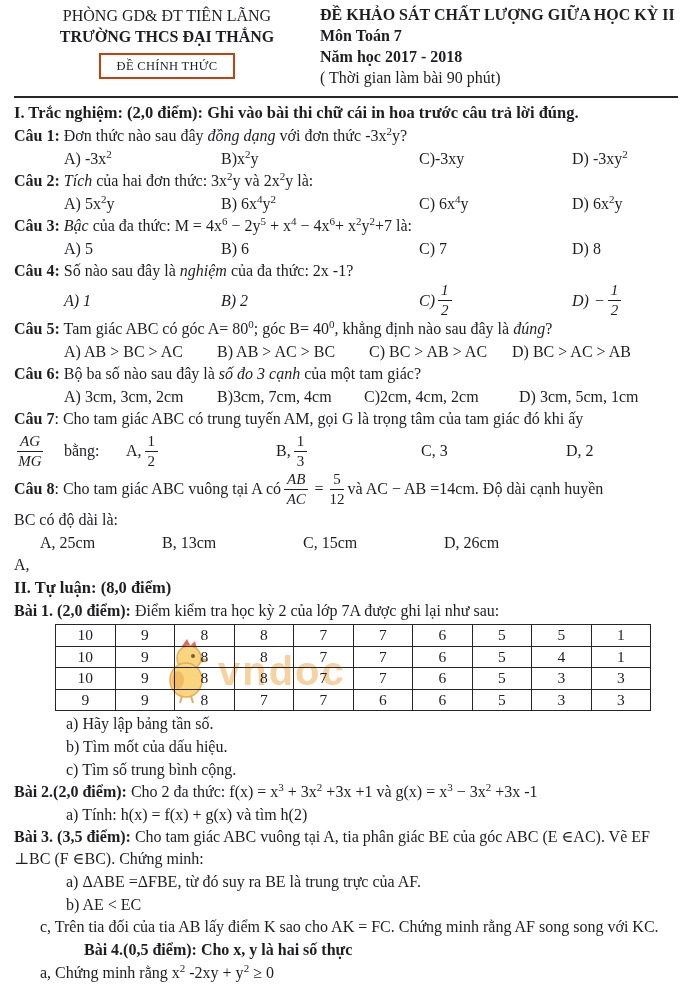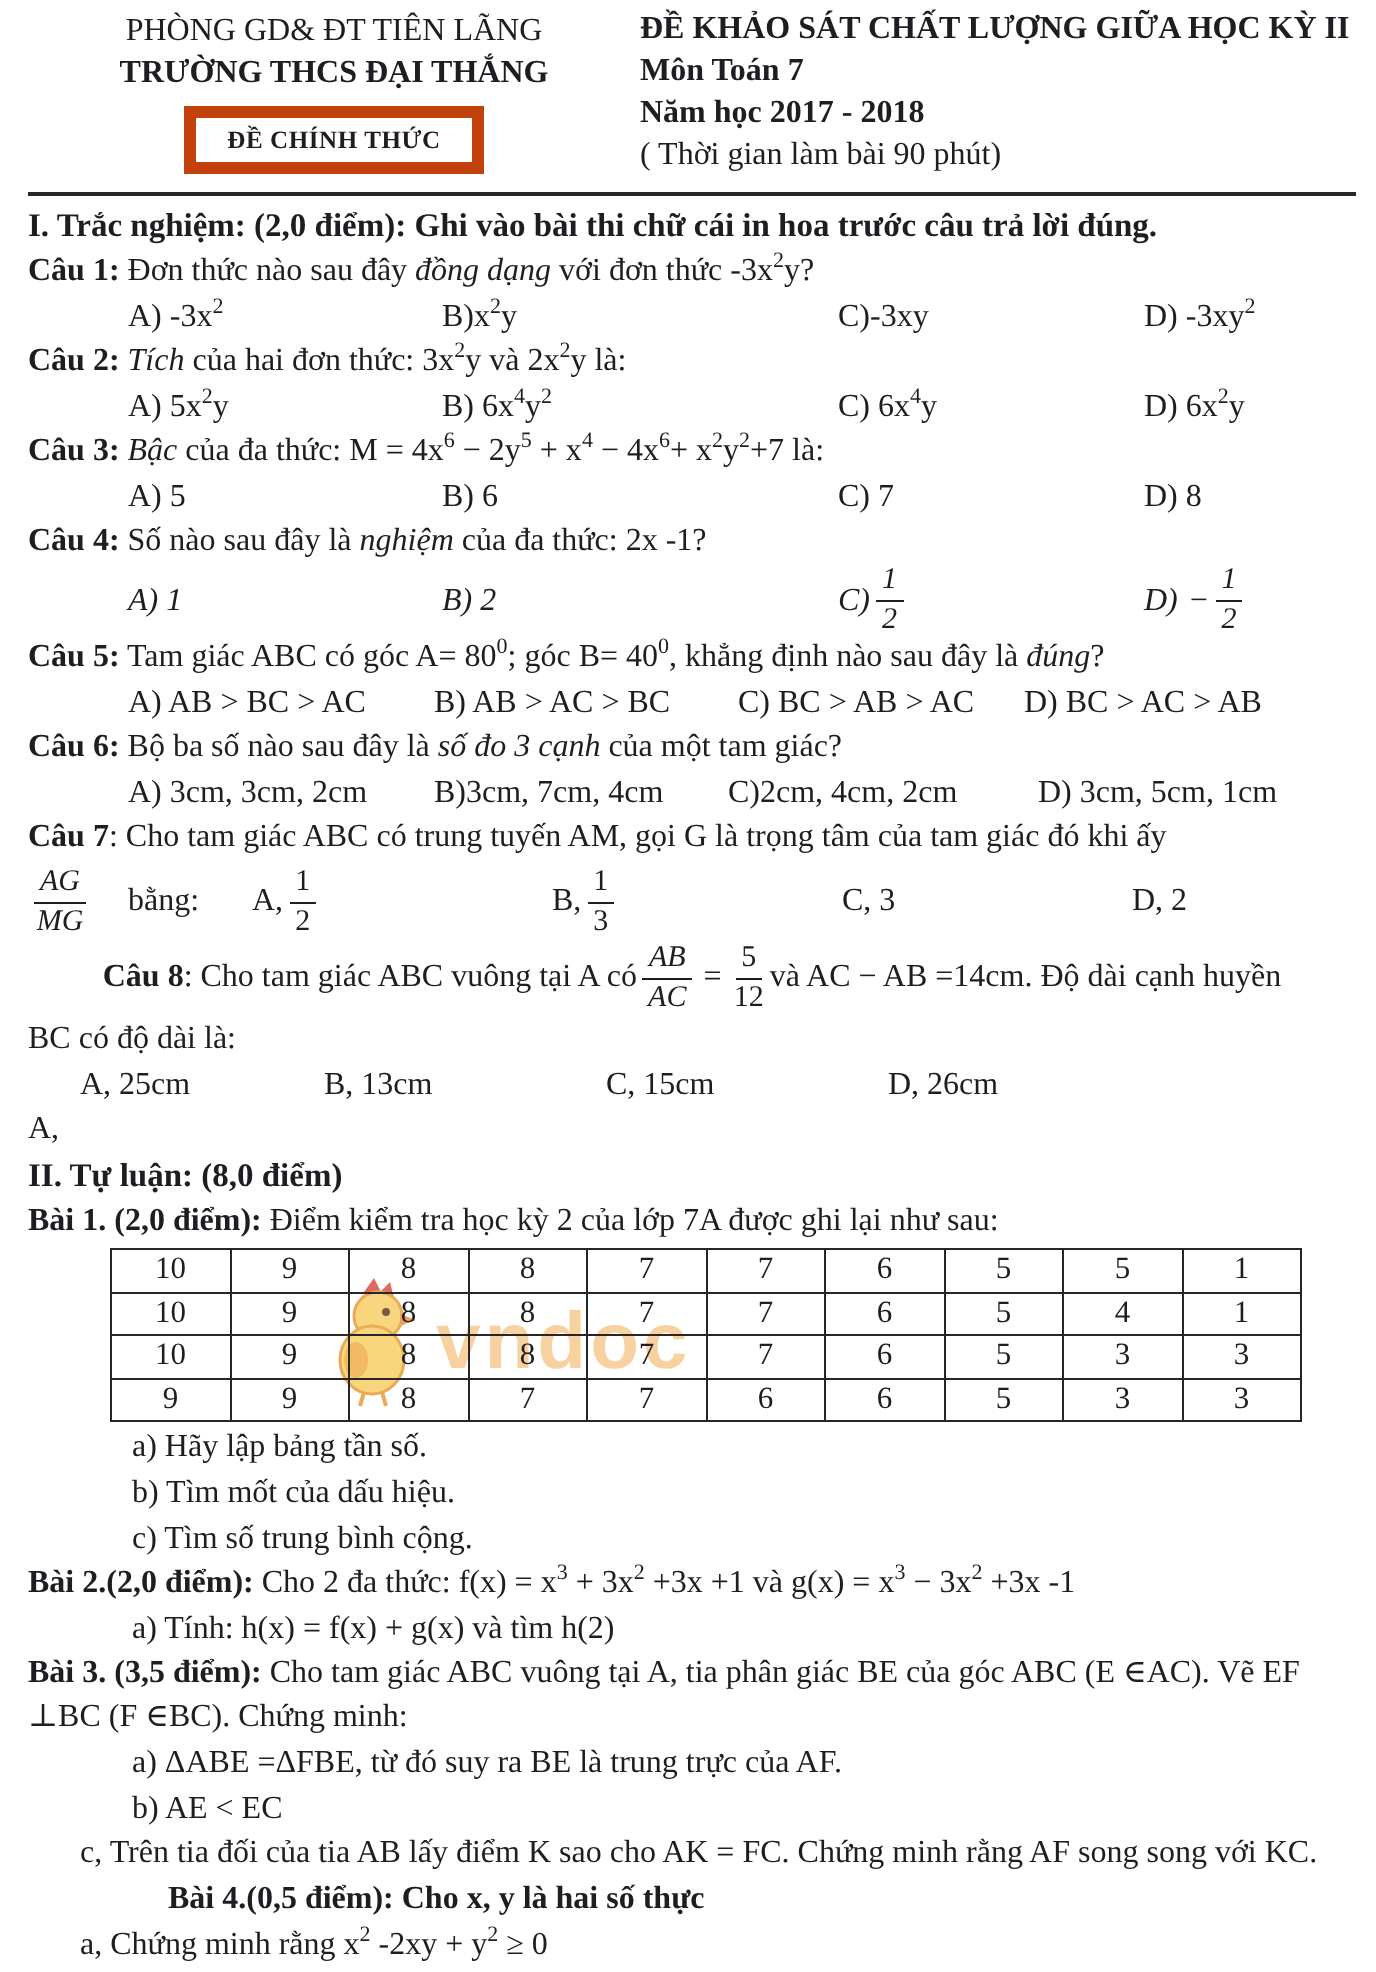--- a/index.html
+++ b/index.html
@@ -9,22 +9,22 @@
     padding:3px 10px 0 14px;background:#fff;position:relative;overflow:hidden;
     font-family:"Liberation Serif","DejaVu Serif",serif;
     font-size:16px;color:#1d1d22;
   }
   
   .hdr{display:flex;align-items:flex-start;}
   .hdr-left{width:306px;text-align:center;padding-top:2px;}
   .hdr-right{flex:1;text-align:left;padding-top:1px;}
   .hdr-line{line-height:21px;}
   .bold{font-weight:bold;}
-  .official-box{display:inline-block;border:6px solid #c2410c;padding:4px 16px 3px;
-    font-weight:bold;font-size:12.5px;margin-top:6px;letter-spacing:.3px;}
+  .official-box{display:inline-block;border:2px solid #c2410c;padding:4px 16px 3px;
+    font-weight:normal;font-size:12.5px;margin-top:6px;letter-spacing:.3px;}
   .rule{border:none;border-top:2px solid #26262a;margin:8px 0 3px 0;}
   
   .q{margin:0;line-height:22px;}
   .sec-h{margin:0;line-height:24px;font-weight:bold;font-size:16.5px;}
   .opts{display:grid;padding-left:50px;line-height:23px;margin:0;}
   .g1{grid-template-columns:157px 198px 153px 1fr;}
   .g5{grid-template-columns:153px 152px 143px 1fr;}
   .g6{grid-template-columns:153px 147px 155px 1fr;}
   .g8{grid-template-columns:122px 141px 141px 1fr;padding-left:26px;}
   .frac{display:inline-flex;flex-direction:column;align-items:center;
@@ -33,21 +33,21 @@
   .frac .fden{padding-top:1px;}
   .it{font-style:italic;}
   sup{font-size:11px;line-height:0;}
   .fr-row{display:flex;align-items:center;margin:3px 0 2px 0;line-height:1.15;}
   .fr-cell{display:inline-flex;align-items:center;}
   .q7-frac{width:50px;}
   .q7-bang{width:56px;}
   .q7-a{width:150px;margin-left:6px;}
   .q7-b{width:145px;}
   .q7-c{width:145px;}
-  .q8-line{margin:2px 0;line-height:1.25;display:flex;align-items:center;flex-wrap:wrap;justify-content:center;}
+  .q8-line{margin:2px 0;line-height:1.25;display:flex;align-items:center;flex-wrap:wrap;}
   
   .tbl-wrap{position:relative;margin:2px 0 1px 0;}
   table.scores{border-collapse:collapse;margin-left:41px;position:relative;z-index:1;}
   table.scores td{border:1.4px solid #26262a;width:58.5px;height:20.5px;
     text-align:center;font-size:15.5px;padding:0;background:transparent;}
   .watermark{position:absolute;left:148px;top:14px;z-index:0;display:flex;
     align-items:center;pointer-events:none;}
   .vndoc-text{font-family:"Liberation Sans","DejaVu Sans",sans-serif;
     font-weight:bold;font-size:40px;letter-spacing:2px;color:#f3ac55;opacity:.55;
     margin-left:4px;}

